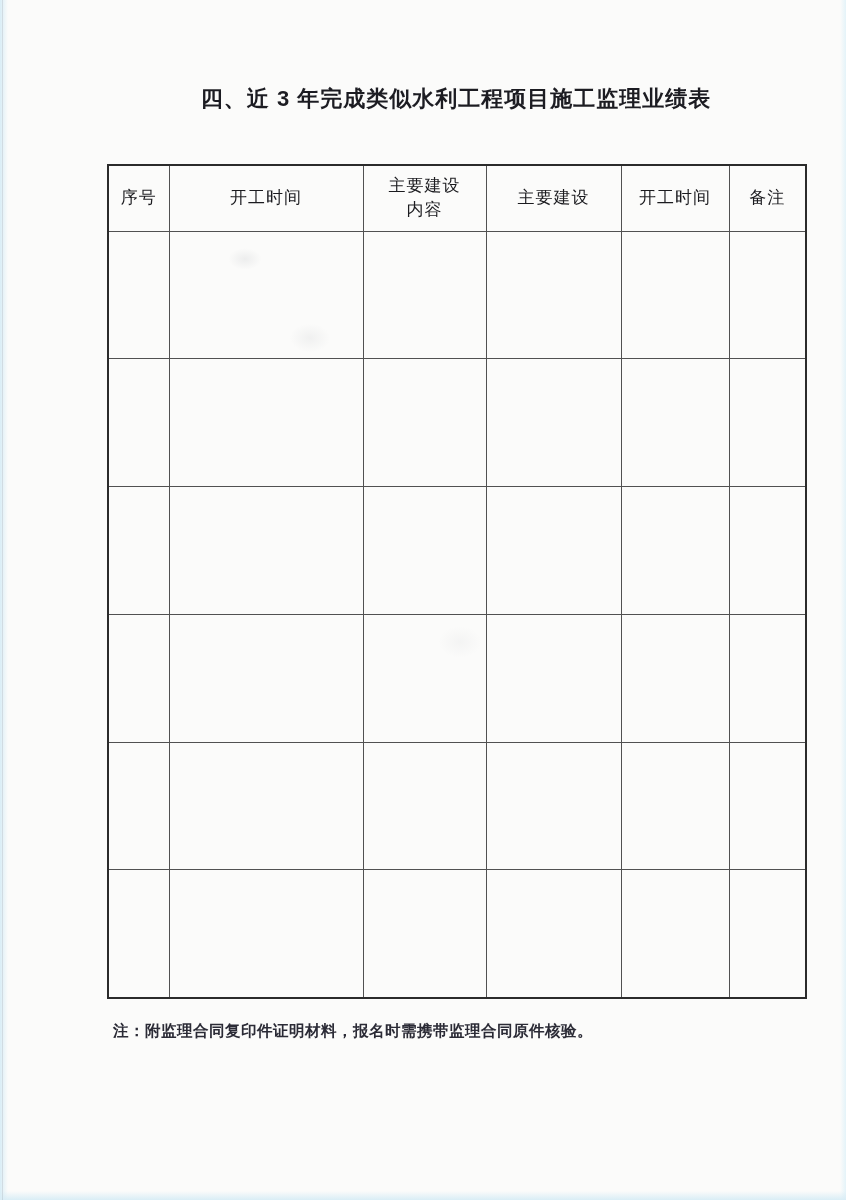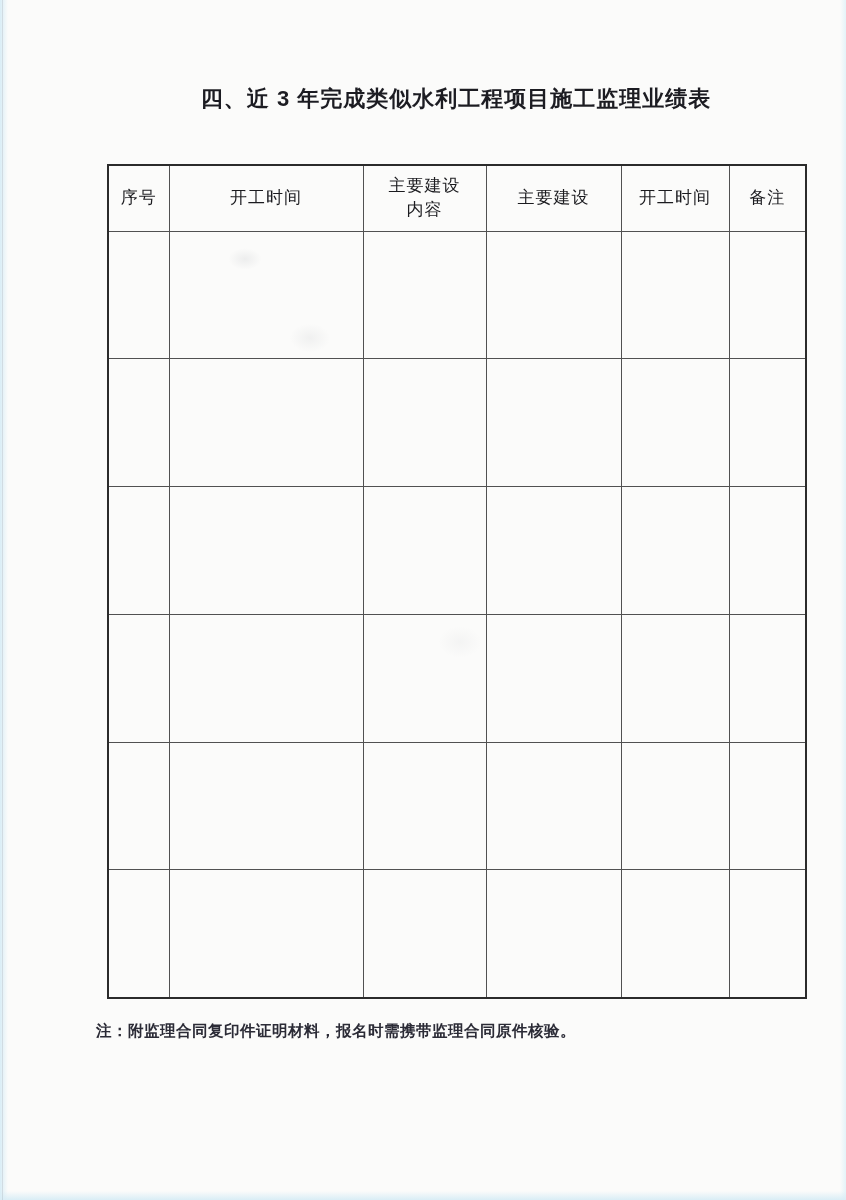--- a/index.html
+++ b/index.html
@@ -86,21 +86,21 @@
   }
   .col-1 { width: 61px; }
   .col-2 { width: 194px; }
   .col-3 { width: 123px; }
   .col-4 { width: 135px; }
   .col-5 { width: 108px; }
   .col-6 { width: 77px; }
 
   .note {
     position: absolute;
-    left: 96px;
+    left: 113px;
     top: 1019px;
     width: 650px;
     font-family: "Liberation Sans", sans-serif;
     font-weight: bold;
     font-size: 15.5px;
     line-height: 24px;
     letter-spacing: 0.5px;
     color: #2b2b36;
   }
 </style>

